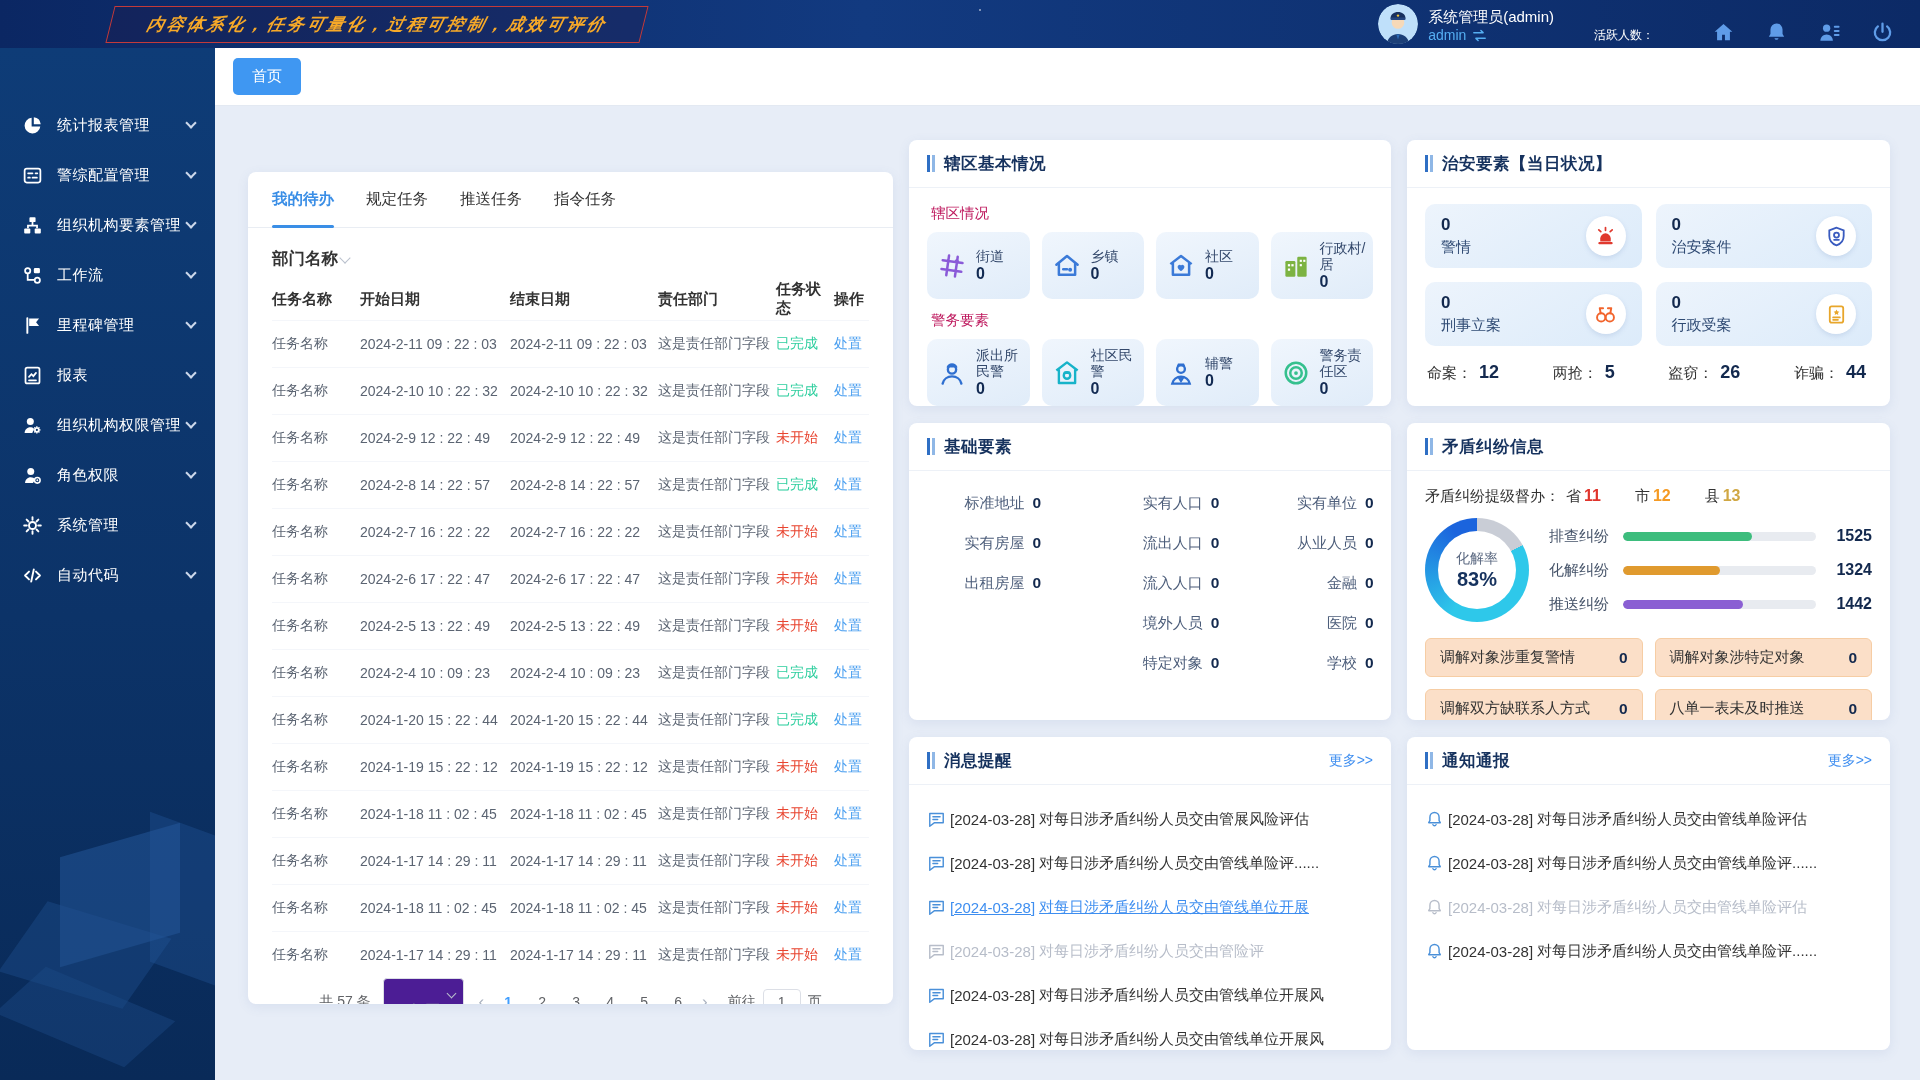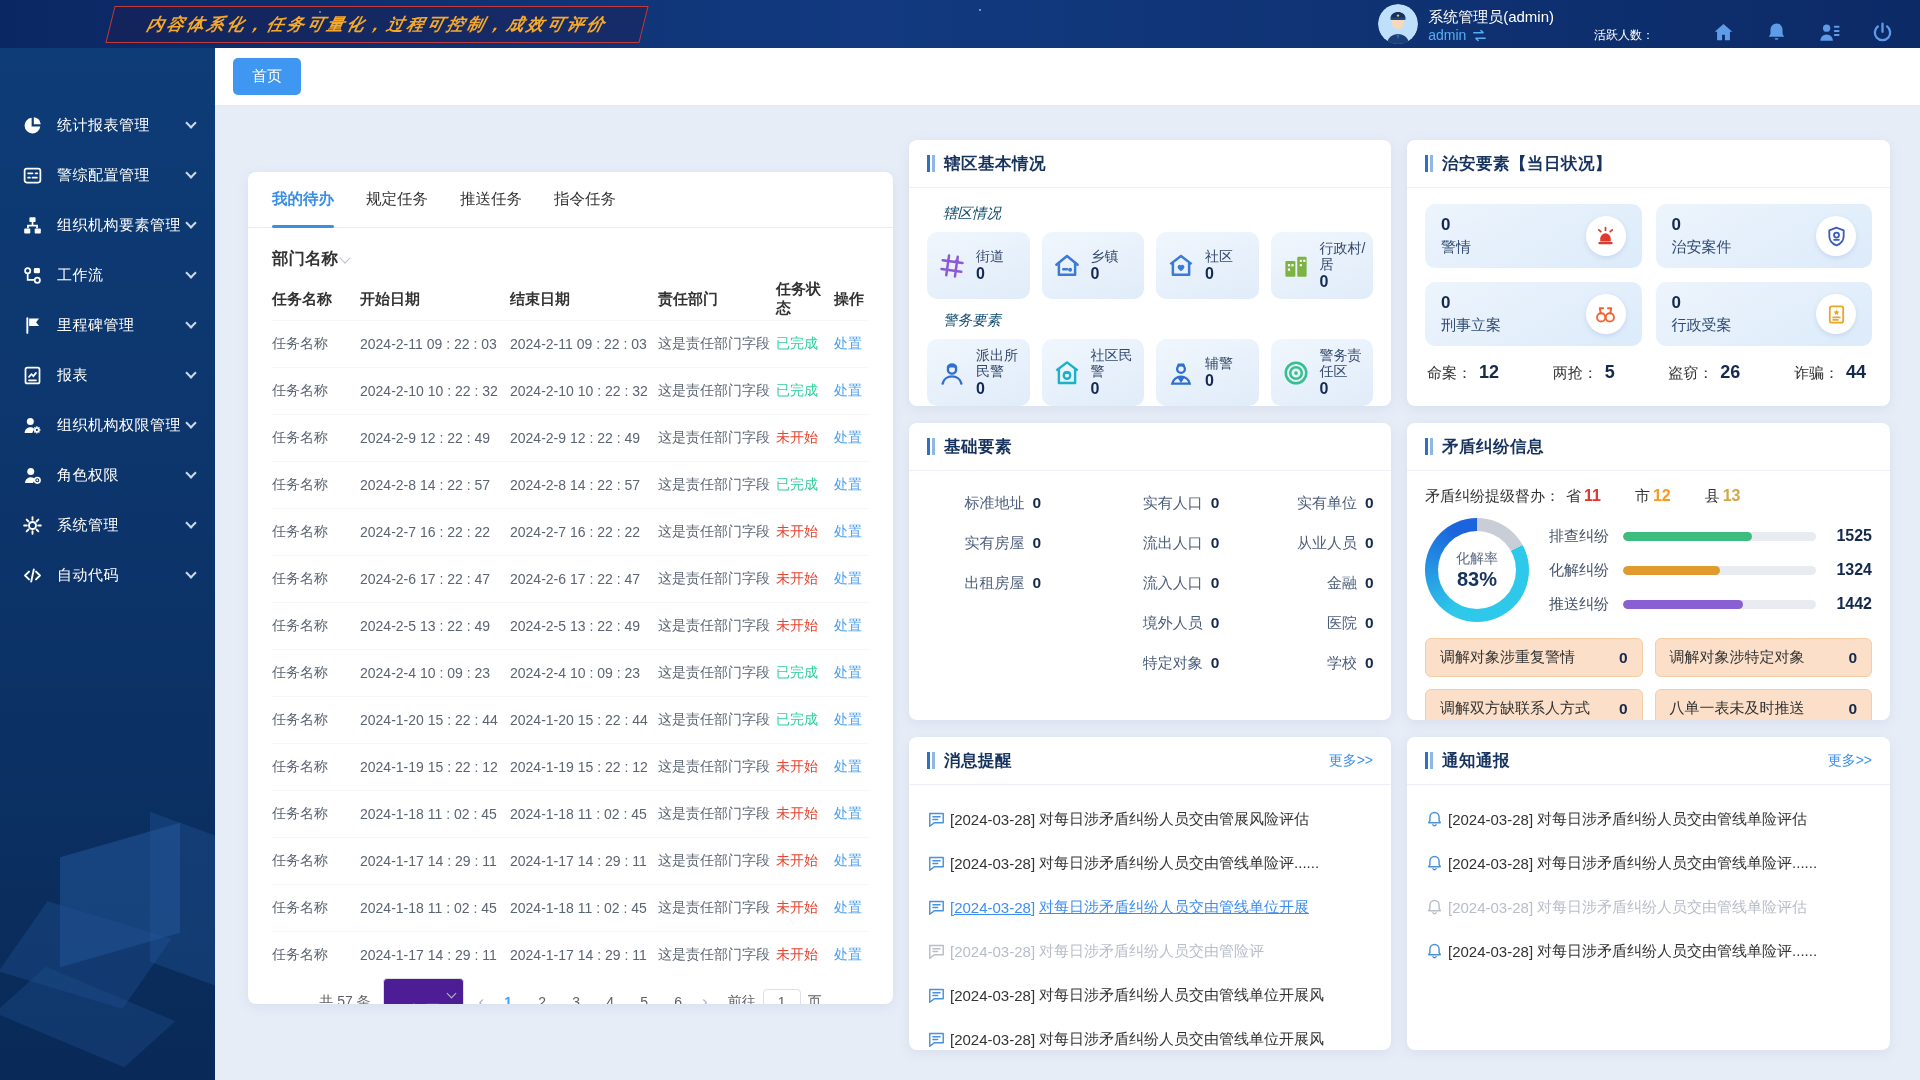--- a/index.html
+++ b/index.html
@@ -111,21 +111,21 @@
     border-right:1.5px solid #b9c0cc; border-bottom:1.5px solid #b9c0cc; transform:rotate(45deg); }
   .parrow { color:#a9b1bf; font-size:17px; cursor:pointer; padding:0 2px; }
   .pnums { display:flex; gap:14px; }
   .pnum { min-width:20px; text-align:center; cursor:pointer; }
   .pnum.s-active { color:#409eff; font-weight:700; }
   .goto { display:flex; align-items:center; gap:7px; margin-left:6px; }
   .goto-input { width:38px; height:27px; border:1px solid #dcdfe6; border-radius:4px;
     text-align:center; font-size:14px; color:#606266; outline:none; }
 
   
-  .sub-label { font-size:14.5px; color:#0c4a6e; margin:4px 16px 9px;font-style:italic; }
+  .sub-label { font-size:14.5px; color:#be185d; margin:4px 4px 9px; }
   .tiles { display:grid; grid-template-columns:repeat(4,1fr); gap:12px; }
   .tile { background:linear-gradient(160deg,#f0f6fd,#e0ecf9); border-radius:10px;
     padding:8px 6px 8px 10px; display:flex; align-items:center; gap:9px; min-height:62px; }
   .tile-icon { width:30px; height:30px; flex:none; }
   .tile-icon svg { width:100%; height:100%; }
   .tile-label { font-size:14px; color:#33486b; line-height:1.15; }
   .tile-value { font-size:16px; font-weight:700; color:#122a52; margin-top:1px; }
 
   
   .basic-cols { display:flex; padding-top:12px; }

